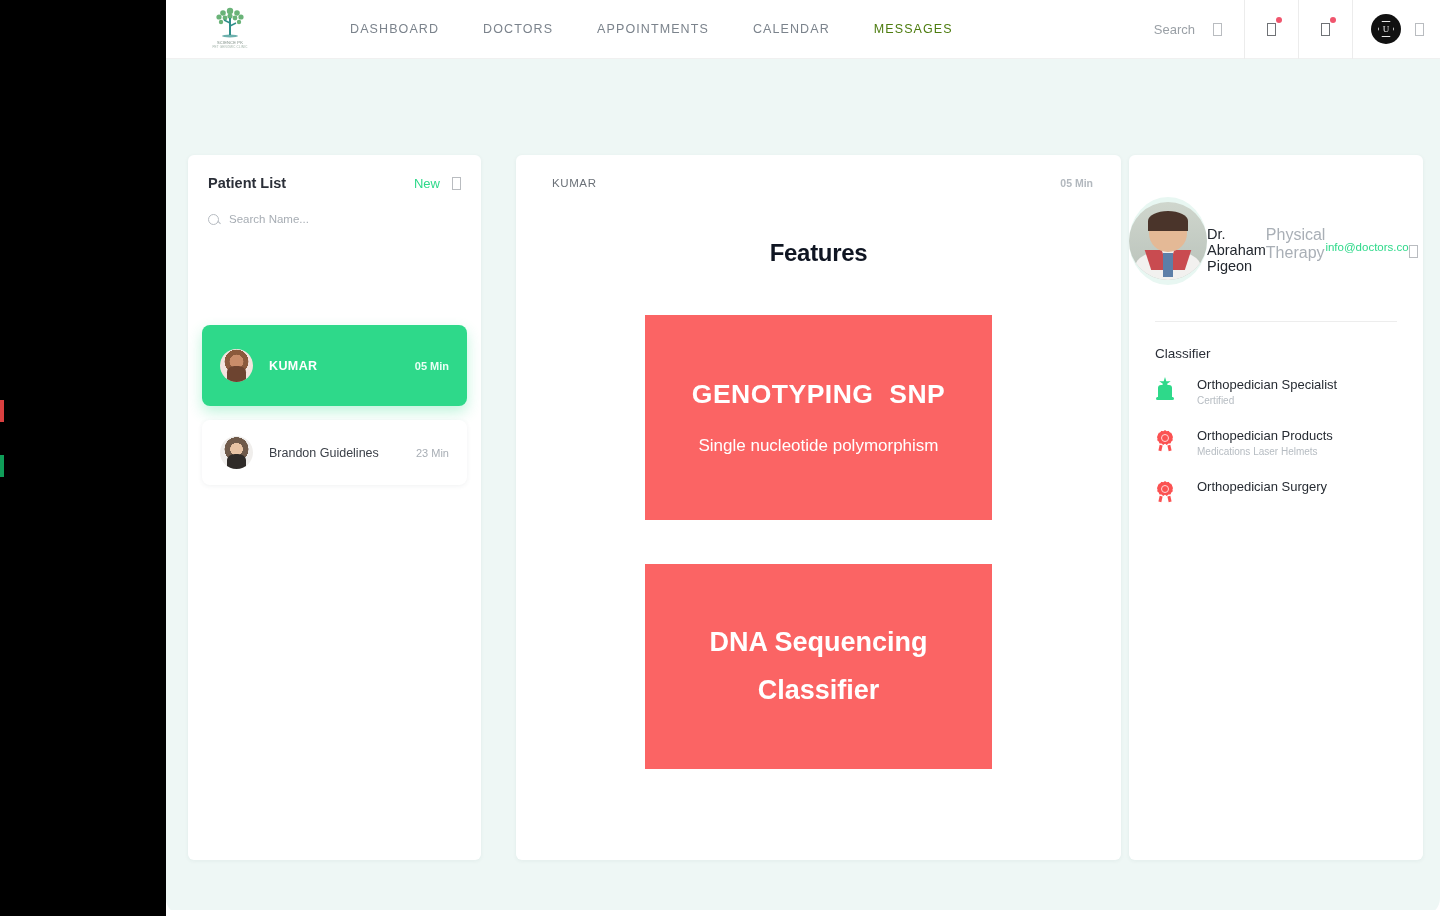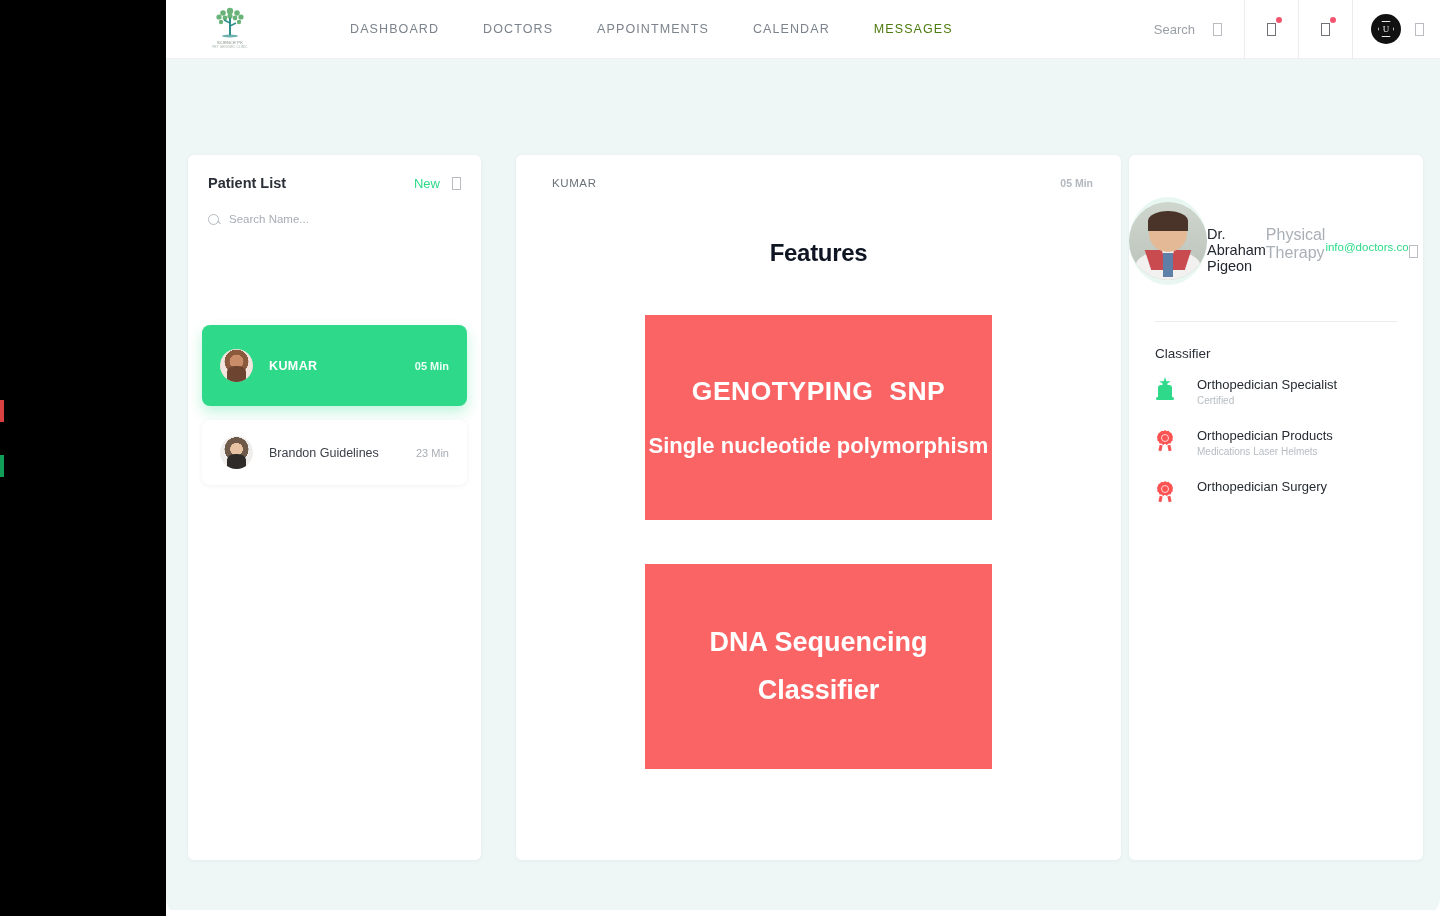--- a/index.html
+++ b/index.html
@@ -124,21 +124,21 @@
   .mid-name { font-size: 11.5px; color: #6b7178; letter-spacing: .6px; }
   .mid-time { font-size: 10.5px; color: #b2b8be; font-weight: bold; }
   .mid-title { text-align: center; font-size: 24px; font-weight: bold; color: #0f1522; margin-top: 50px; letter-spacing: -.3px; }
   .slides { display: flex; flex-direction: column; align-items: center; gap: 44px; margin-top: 48px; }
   .slide {
     width: 347px; height: 205px; background: #fb6464;
     display: flex; flex-direction: column; align-items: center; justify-content: center;
     color: #fff; text-align: center;
   }
   .slide-a .t1 { font-size: 26.5px; font-weight: bold; letter-spacing: .5px; white-space: pre; }
-  .slide-a .t2 { font-size: 22px; font-weight: bold; margin-top: 26px; }
+  .slide-a .t2 { font-size: 17px; font-weight: normal; margin-top: 26px; }
   .slide-b .t1 { font-size: 27px; font-weight: bold; line-height: 1.75; }
 
   
   .doc { display: flex; align-items: center; padding-top: 42px; }
   .doc-avatar-ring {
     width: 88px; height: 88px; border-radius: 50%;
     background: #e8f7f2; display: flex; align-items: center; justify-content: center;
   }
   .doc-avatar {
     width: 78px; height: 78px; border-radius: 50%; overflow: hidden; position: relative;

